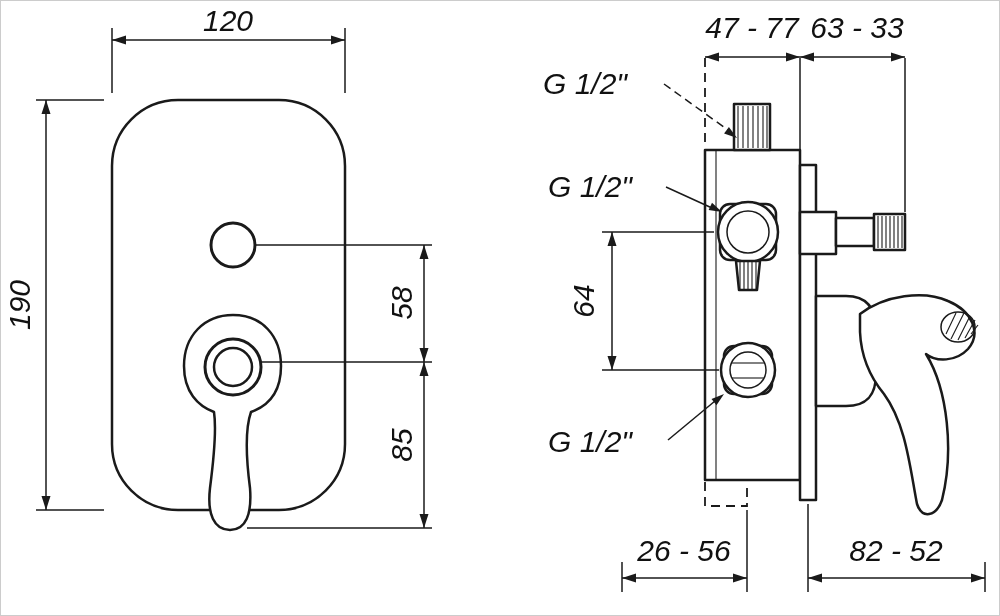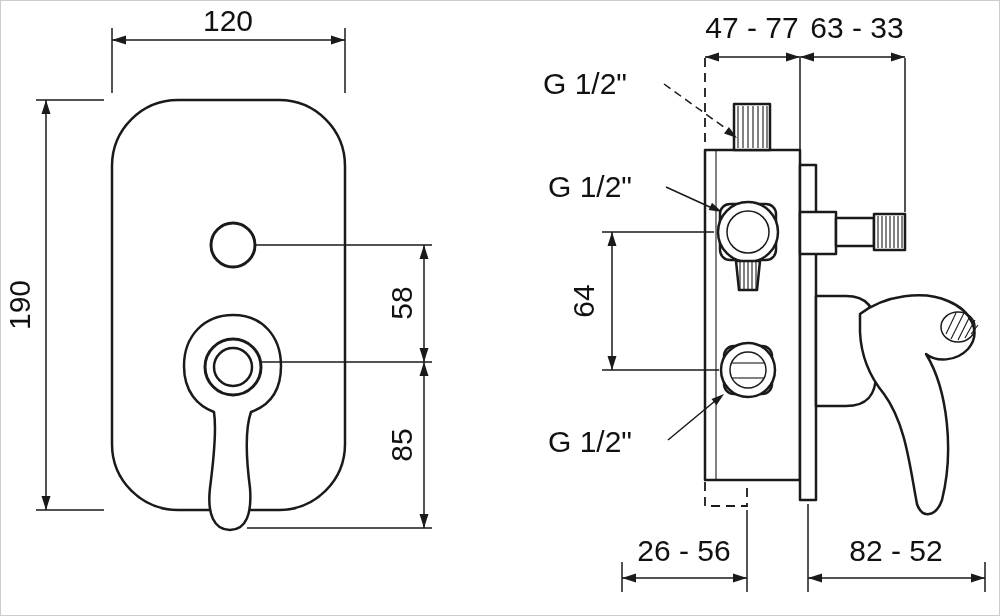--- a/index.html
+++ b/index.html
@@ -1,16 +1,16 @@
 <!DOCTYPE html>
 <html><head>
 <meta charset="utf-8">
 <style>
   html,body{margin:0;padding:0;background:#ffffff;}
-  .stage{width:1000px;height:616px;position:relative;background:#ffffff;overflow:hidden;}
+  .stage{width:1000px;height:616px;position:relative;background:#ffffff;overflow:hidden;font-style:italic;}
   svg{display:block;}
   .fw{fill:#ffffff;stroke:#1a1a1a;stroke-width:2.5;stroke-linejoin:round;}
   .th{fill:none;stroke:#1a1a1a;stroke-width:1.5;}
   .fine{fill:none;stroke:#1a1a1a;stroke-width:1.1;}
   .dash{fill:none;stroke:#1a1a1a;stroke-width:1.8;stroke-dasharray:9 6;}
   .arr{fill:#1a1a1a;stroke:none;}
   .txt{font-family:"Liberation Sans","DejaVu Sans",sans-serif;font-size:30px;fill:#111111;}
   .mid{text-anchor:middle;}
 </style>
 </head>

